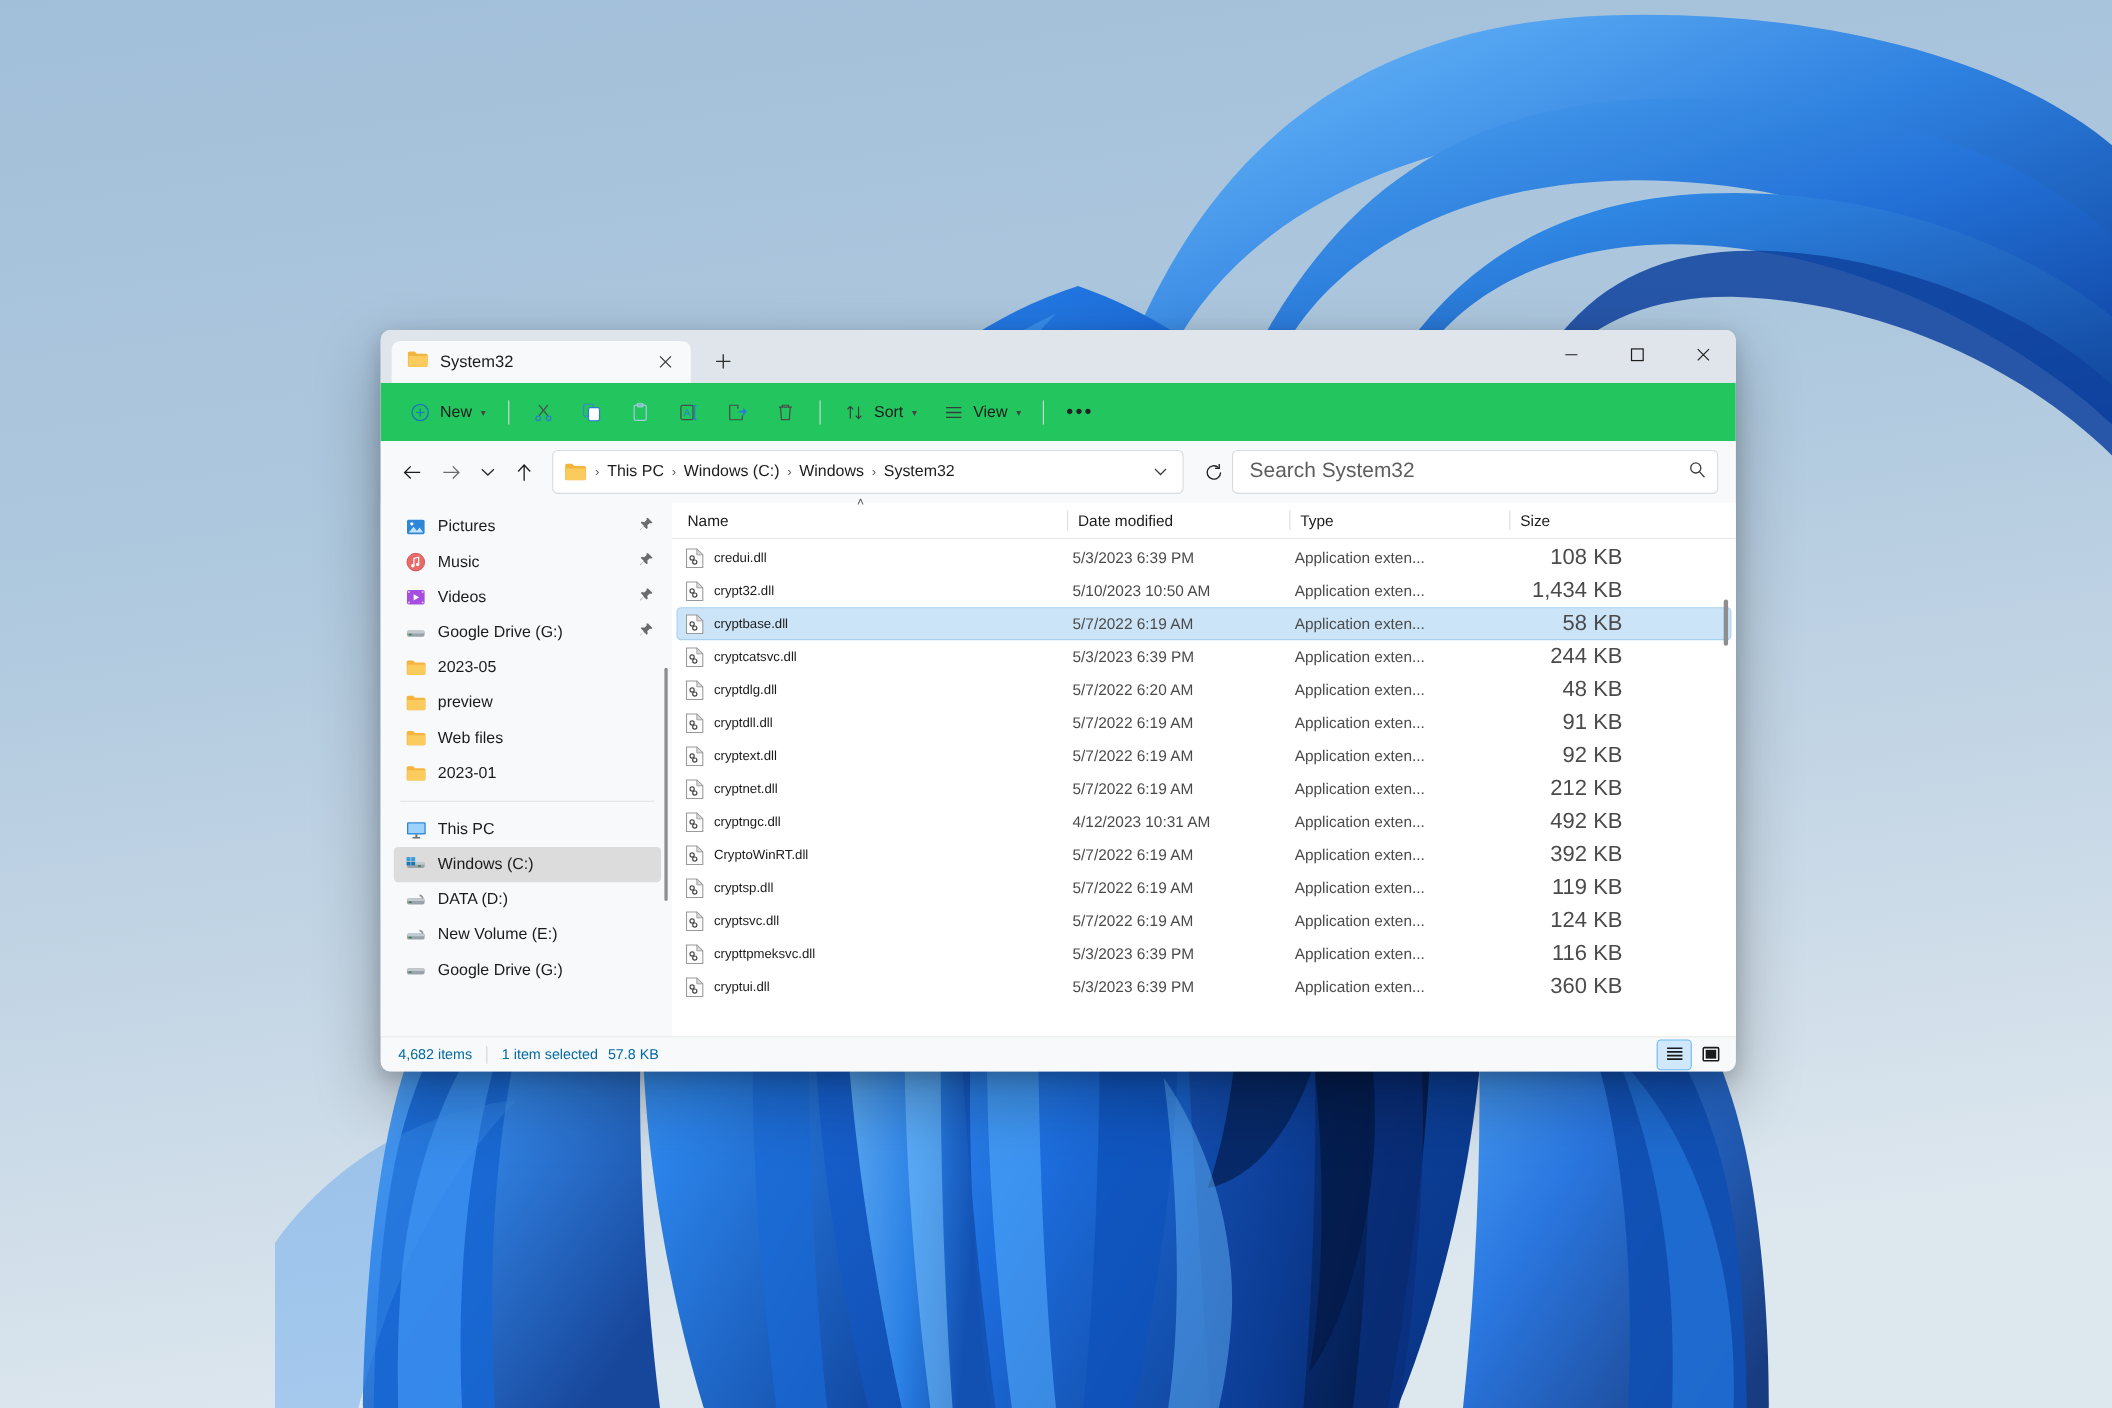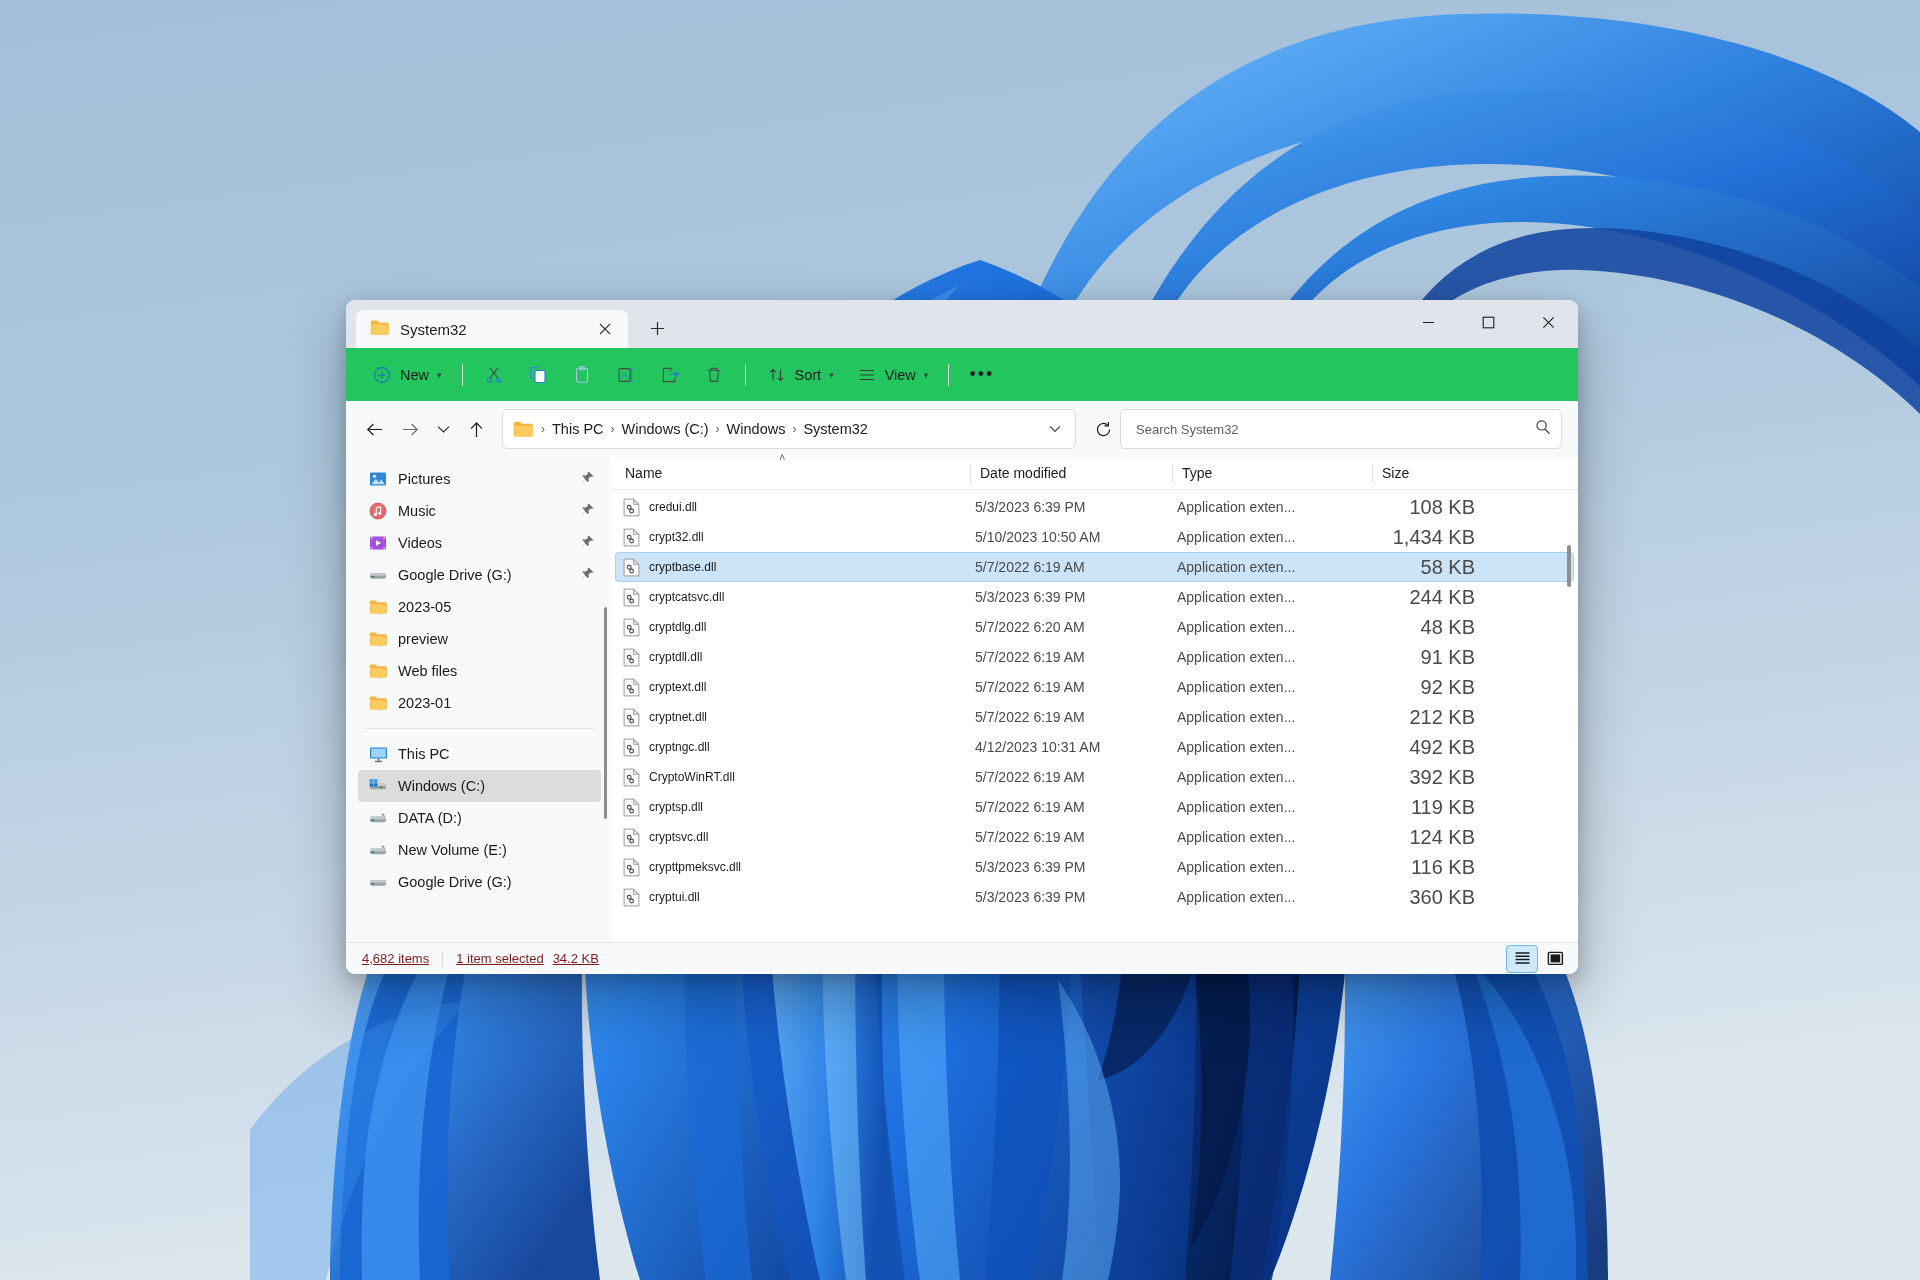--- a/index.html
+++ b/index.html
@@ -97,21 +97,21 @@
   .addr-spacer { flex: 1; }
   .addr-chev { width: 28px; height: 30px; display:flex; align-items:center; justify-content:center; color:#333; }
   .refresh { width: 34px; height: 34px; display:flex; align-items:center; justify-content:center; color:#222; }
   .searchbox {
     width: 417px; height: 38px; background: #fff;
     border: 1px solid #d8dadd; border-radius: 5px;
     display: flex; align-items: center; padding: 0 10px 0 13px;
     flex: 0 0 auto;
   }
   .searchbox input {
-    border: none; outline: none; flex: 1; font-size: 13px;
+    border: none; outline: none; flex: 1; font-size: 19px;
     font-family: "Liberation Sans", sans-serif; color: #1b1b1b; background: transparent;
   }
   .searchbox input::placeholder { color: #5d5d5d; }
 
   
   .wbody { flex: 1; display: flex; min-height: 0; background: #fff; }
 
   
   .sidebar {
     width: 265px; flex: 0 0 265px; background: #f7f9fa;
@@ -168,21 +168,21 @@
   .file-scrollthumb {
     position: absolute; right: 4px; top: 52px; width: 4px; height: 42px;
     background: #8e8e8e; border-radius: 2px;
   }
 
   
   .statusbar {
     height: 31px; background: #f7f9fa; border-top: 1px solid #e6e6e6;
     display: flex; align-items: center; padding: 0 8px 0 16px; flex: 0 0 auto;
   }
-  .st-text { font-size: 13px; color: #7f1d1d; text-decoration: underline; }
+  .st-text { font-size: 13px; color: #0369a1; }
   .st-sep { width: 1px; height: 16px; background: #d4d4d4; margin: 0 13px; }
   .st-spacer { flex: 1; }
   .vtoggle { width: 30px; height: 26px; display:flex; align-items:center; justify-content:center; border-radius:4px; margin-left: 2px;}
   .vtoggle.active { background: #cfe8fb; border: 1px solid #6cb8ef; }
 </style>
 </head>
 <body>
 
 <div id="desktop">
 
@@ -891,21 +891,21 @@
         <div class="file-scrolltrack">
           <div class="file-scrollthumb"></div>
         </div>
       </div>
     </div>
 
     <div class="statusbar">
       <span class="st-text">4,682 items</span>
       <span class="st-sep"></span>
       <span class="st-text">1 item selected</span>
-      <span class="st-text" style="margin-left:9px">34.2 KB</span>
+      <span class="st-text" style="margin-left:9px">57.8 KB</span>
       <span class="st-spacer"></span>
       <span class="vtoggle active">
         <svg width="17" height="15" viewBox="0 0 17 15">
             <path d="M1.5 2h14M1.5 5.3h14M1.5 8.6h14M1.5 11.9h14" stroke="#1b1b1b" stroke-width="1.5"></path>
           </svg>
       </span>
       <span class="vtoggle">
         <svg width="17" height="15" viewBox="0 0 17 15">
             <rect x="1.4" y="1.4" width="14" height="12" rx="1" fill="none" stroke="#1b1b1b" stroke-width="1.4"></rect>
             <rect x="3.6" y="3.4" width="9.6" height="8" fill="#1b1b1b"></rect>

